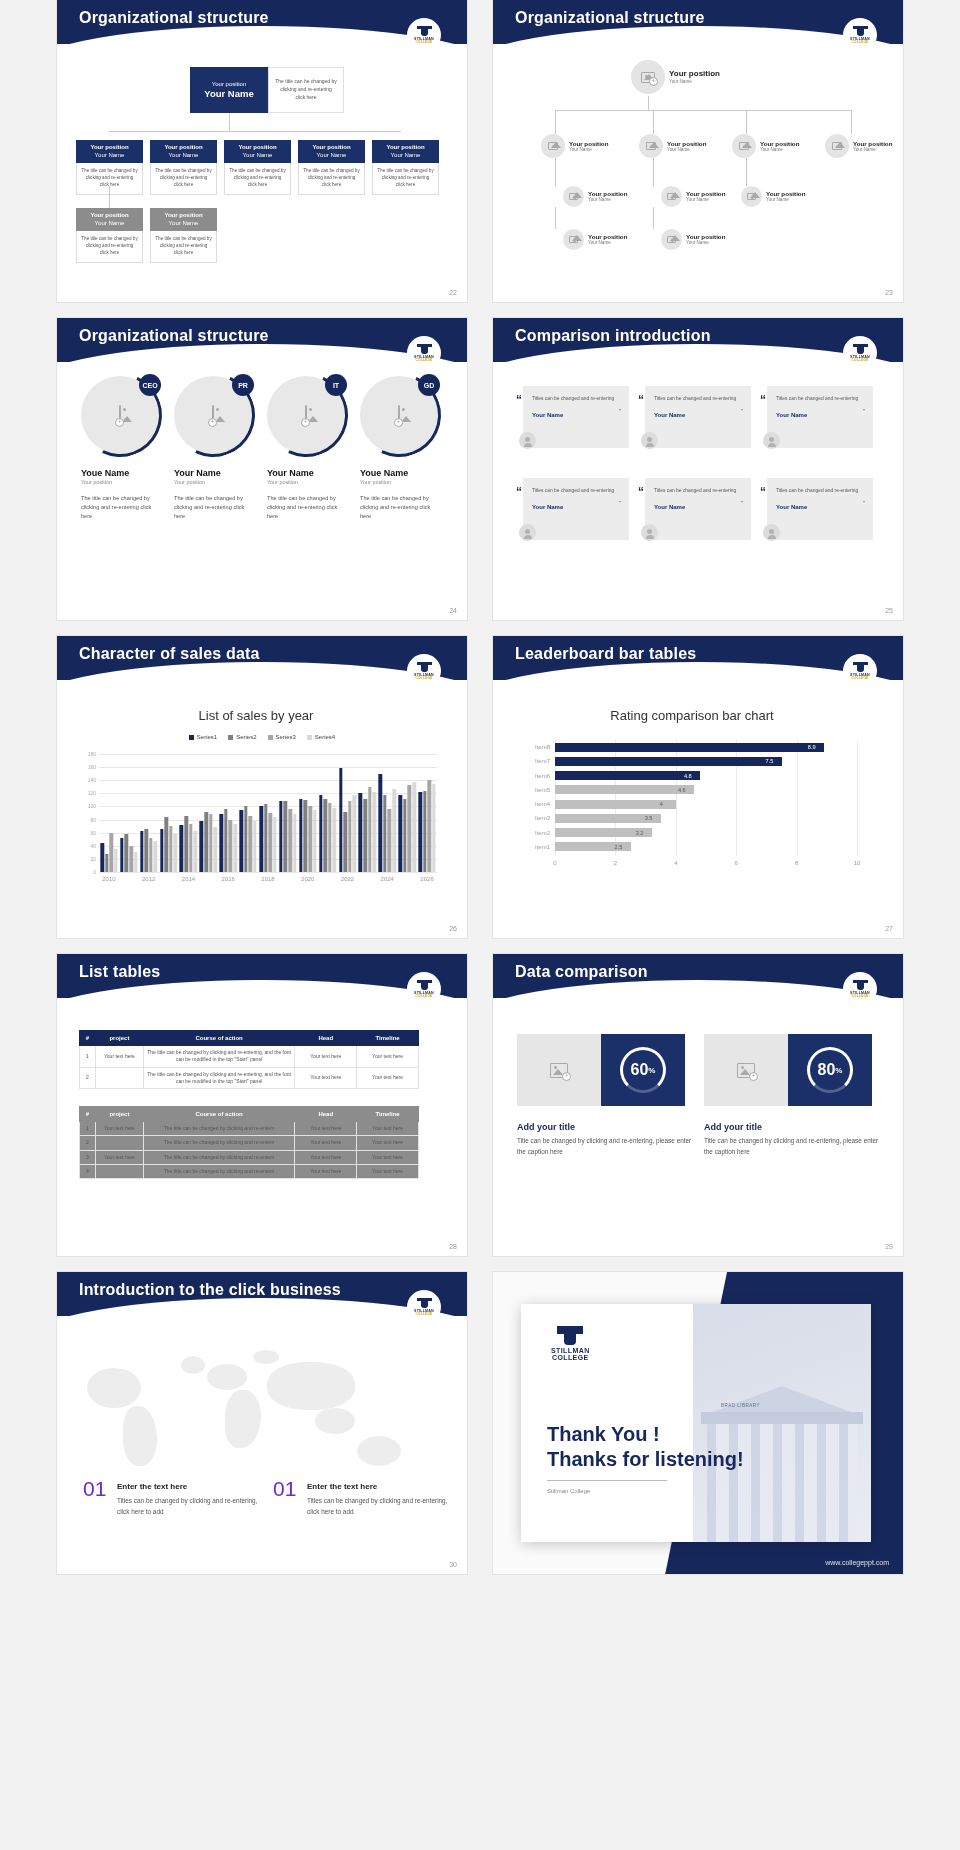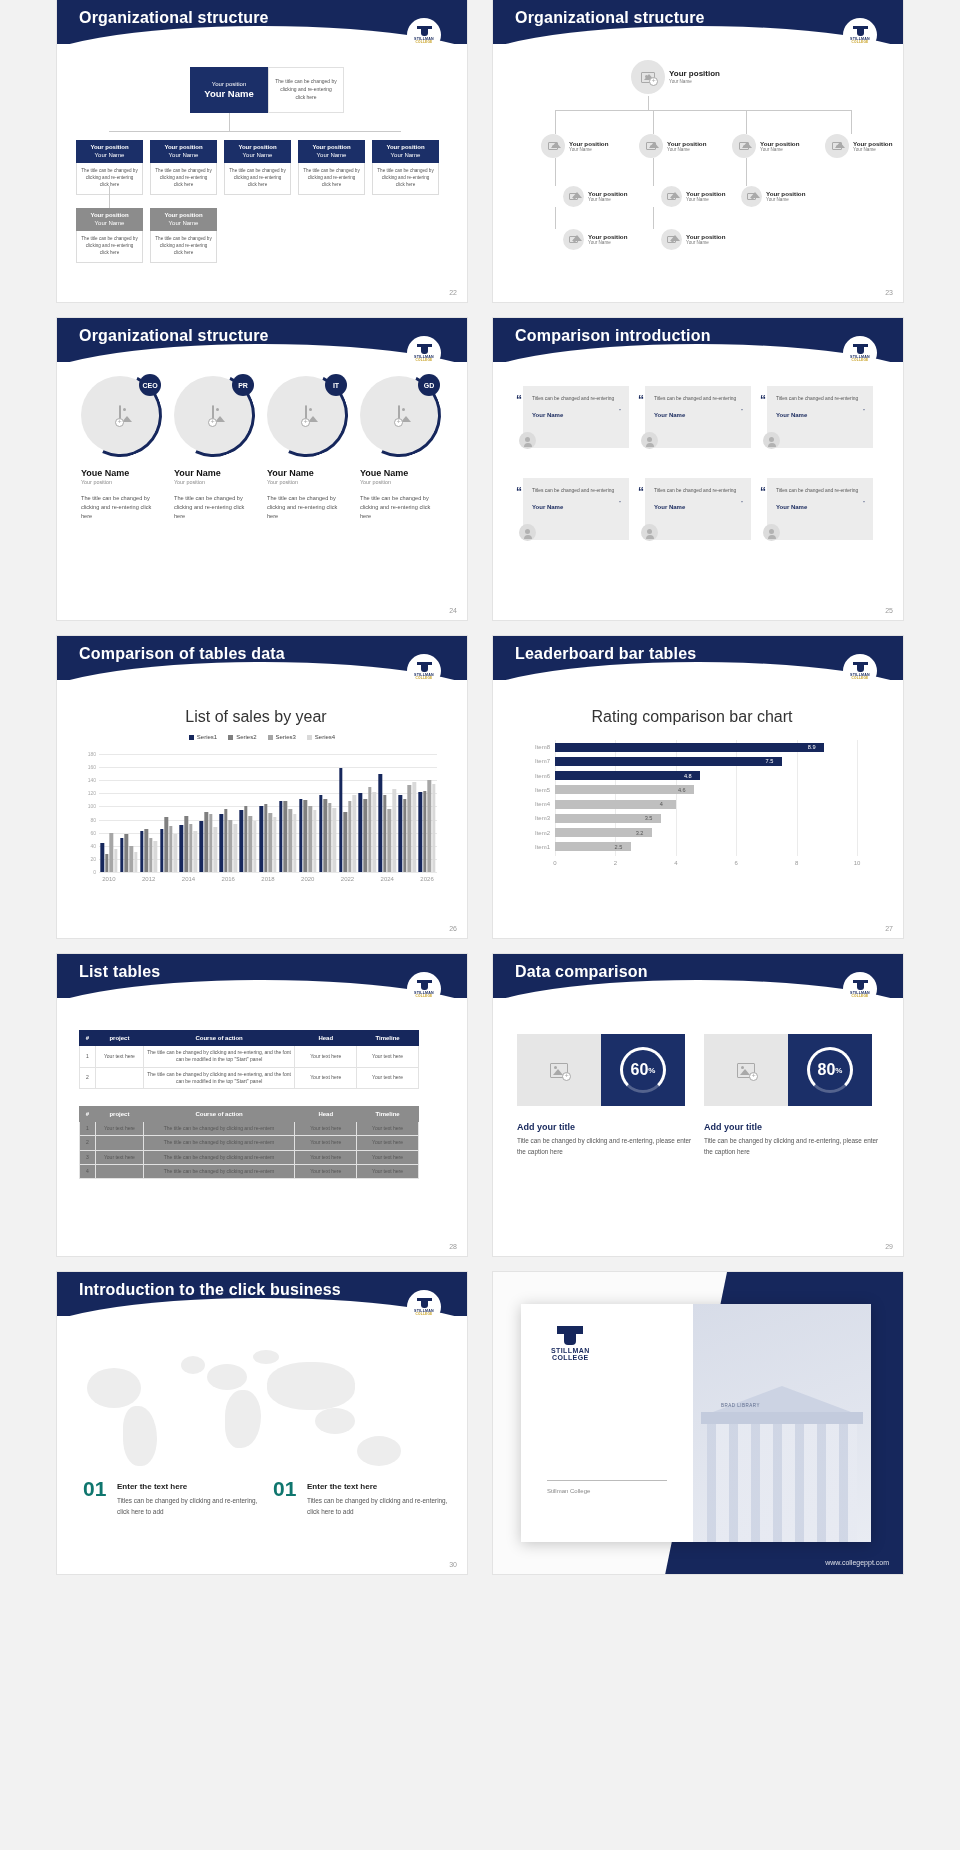--- a/index.html
+++ b/index.html
@@ -75,21 +75,21 @@
   .s25 .ct{ font-size:4.9px; color:#555; line-height:1.6; }
   .s25 .cq{ font-size:5px; color:#16275c; }
   .s25 .who{ font-size:6px; font-weight:bold; color:#16275c; margin-top:9px;}
   .s25 .pic{ position:absolute; width:17px; height:17px; border-radius:50%; background:#dcdcdc;
              display:flex; align-items:center; justify-content:center;}
   .s25 .pic .ph{ width:7px; height:8px; }
   .s25 .pic .ph .h{ width:5px; height:5px; border-radius:50%; background:#b2b2b2; margin:0 auto;}
   .s25 .pic .ph .b{ width:8px; height:4px; border-radius:4px 4px 0 0; background:#b2b2b2; margin-top:1px;}
 
   
-  .chtitle{ position:absolute; left:0; right:12px; text-align:center; font-size:16px; color:#333; }
+  .chtitle{ position:absolute; left:0; right:12px; text-align:center; font-size:13px; color:#333; }
   .legend{ position:absolute; left:0; right:0; display:flex; justify-content:center; gap:11px;
            font-size:6px; color:#444; }
   .legend span i{ display:inline-block; width:5px; height:5px; margin-right:3px; vertical-align:middle;}
   .plot{ position:absolute; }
   .grid-l{ position:absolute; left:0; right:0; height:1px; background:#e8e8e8;}
   .ytick{ position:absolute; right:calc(100% + 3px); font-size:5px; color:#aaa; transform:translateY(-50%); white-space:nowrap;}
   .xtick{ position:absolute; top:calc(100% + 4px); font-size:6px; color:#9a9a9a; transform:translateX(-50%);}
   .bargrp{ position:absolute; bottom:0; display:flex; align-items:flex-end; gap:1px; transform:translateX(-50%);}
   .bargrp b{ display:block; width:3.6px; }
   .hblabel{ position:absolute; font-size:6px; color:#999; transform:translateY(-50%); text-align:right;}
@@ -108,21 +108,21 @@
   .s29 .donut{ position:relative; width:46px; height:46px; }
   .s29 .donut .rim{ position:absolute; inset:0; border-radius:50%; border:3px solid #fff;
                     border-bottom-color:rgba(255,255,255,.25); }
   .s29 .donut .pc{ position:absolute; inset:0; display:flex; align-items:center; justify-content:center;
                    color:#fff; font-size:16px; font-weight:bold; }
   .s29 .donut .pc s{ font-size:8px; text-decoration:none; }
   .s29 .ttl{ position:absolute; font-size:9px; font-weight:bold; color:#16275c; }
   .s29 .sub{ position:absolute; font-size:6.4px; color:#555; line-height:1.7; width:175px;}
 
   
-  .s30 .num{ position:absolute; font-size:21px; font-weight:bold; color:#0f766e; }
+  .s30 .num{ position:absolute; font-size:21px; font-weight:normal; color:#6d28d9; }
   .s30 .h{ position:absolute; font-size:8px; font-weight:bold; color:#222; }
   .s30 .p{ position:absolute; font-size:6.4px; color:#555; line-height:1.7; width:150px;}
   .blob{ position:absolute; border-radius:50%; background:#ededed; }
 
   
   .s31{ background:#fff; }
   .s31 .bg{ position:absolute; inset:0; background:#fbfbfb; }
   .s31 .navywedge{ position:absolute; right:0; top:0; width:58%; height:100%; background:#16275c;
                    clip-path:polygon(26% 0,100% 0,100% 100%,0 100%); }
   .s31 .card{ position:absolute; left:28px; top:32px; width:350px; height:238px; background:#fff;
@@ -505,21 +505,21 @@
           <div class="b"></div>
         </div>
       </div>
 
     <div class="pnum">25</div>
   </div>
 
   <div class="slide s26">
     <div class="band"></div>
     <div class="bandcurve"></div>
-    <div class="stitle">Comparison of tables data</div>
+    <div class="stitle">Character of sales data</div>
     <div class="logo">
       <div class="cap"></div>
       <div class="lt">
         <b>STILLMAN</b>
         <span>COLLEGE</span>
       </div>
     </div>
 
     <div class="chtitle" style="top:72px;">List of sales by year</div>
     <div class="legend" id="legend26" style="top:98px;">
@@ -899,19 +899,23 @@
         <div style="position:absolute;left:20px;bottom:130px;width:138px;height:26px;background:#ccd3e3;
              clip-path:polygon(50% 0,100% 100%,0 100%);"></div>
         <div style="position:absolute;left:28px;bottom:134px;font-size:4.5px;color:#5d6b8c;letter-spacing:.5px;">BRAD LIBRARY</div>
       </div>
       <div class="mklogo">
         <div style="width:26px;height:8px;background:#16275c;margin:0 auto;"></div>
         <div style="width:12px;height:11px;background:#16275c;margin:0 auto;border-radius:0 0 4px 4px;"></div>
         <div style="font-size:7px;font-weight:bold;color:#16275c;letter-spacing:.4px;margin-top:2px;">STILLMAN</div>
         <div style="font-size:7px;font-weight:bold;color:#16275c;letter-spacing:.4px;">COLLEGE</div>
       </div>
+      <div class="ty">
+        <div>Thank You !</div>
+        <div>Thanks for listening!</div>
+      </div>
       <div class="rule"></div>
       <div class="cn">Stillman College</div>
     </div>
     <div class="www">www.collegeppt.com</div>
   </div>
 
 </div>
 
 </body></html>

